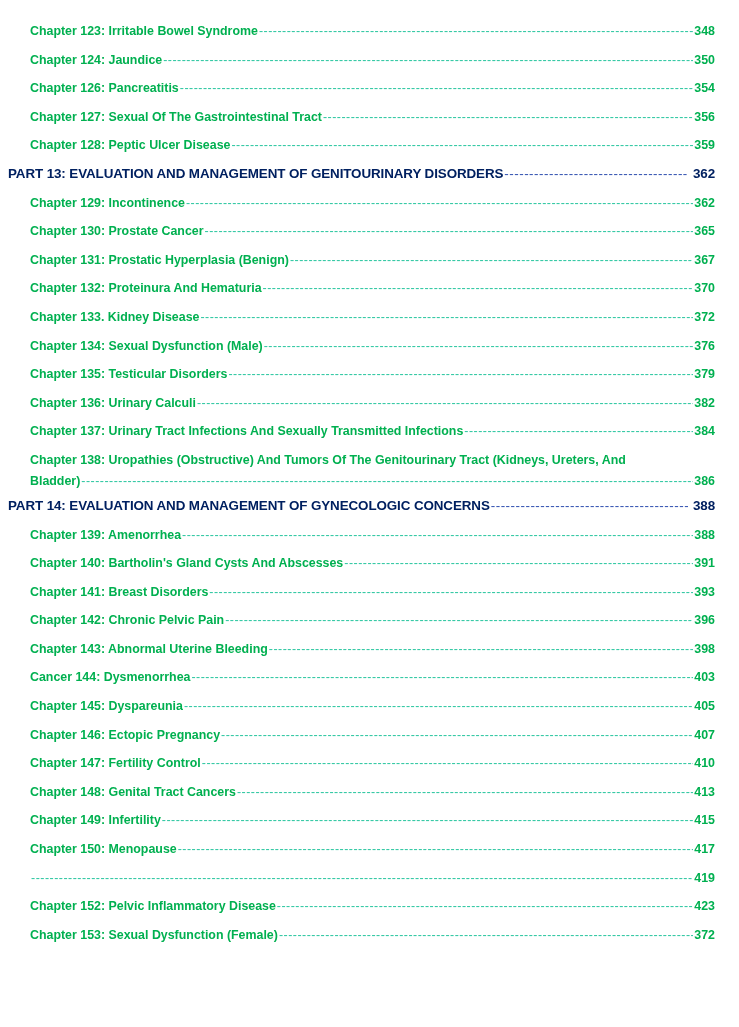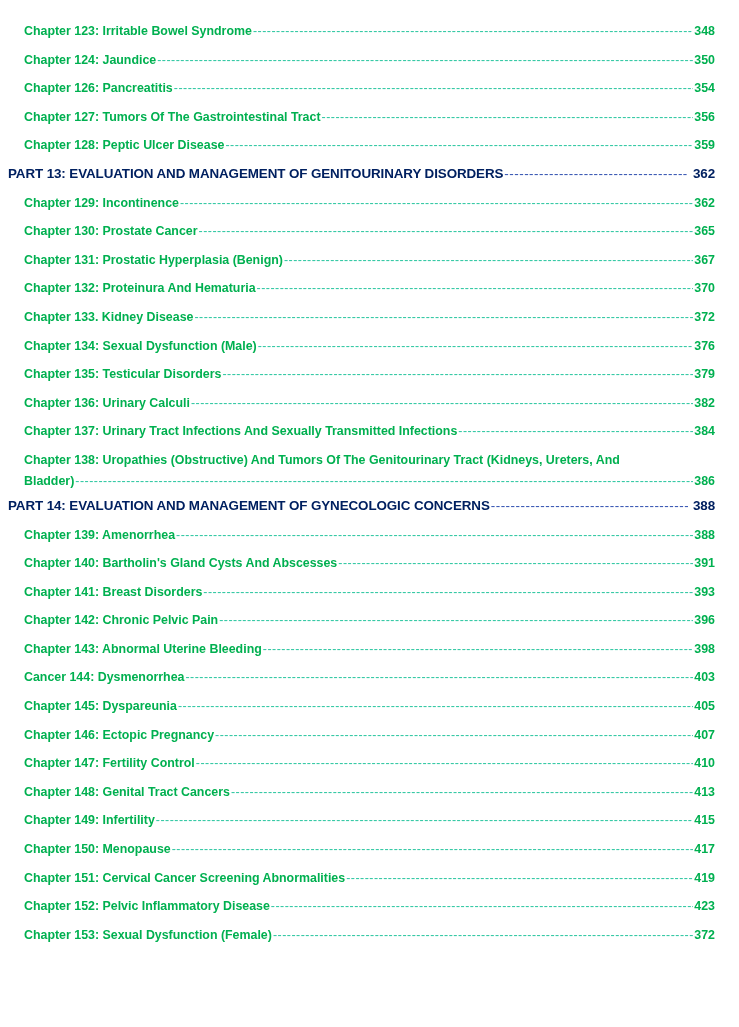--- a/index.html
+++ b/index.html
@@ -4,21 +4,21 @@
   <style>
     html, body { margin: 0; padding: 0; background: #ffffff; }
     body { width: 739px; height: 1027px; overflow: hidden; position: relative; }
     .toc { position: absolute; left: 0; top: 22px; width: 739px; }
     .row {
       display: flex; align-items: baseline;
       font-family: "Liberation Sans", sans-serif;
       font-weight: bold; font-size: 12.4px;
       color: #00b050;
       height: 28.6px; line-height: 18px;
-      padding-left: 24px; padding-right: 24px;
+      padding-left: 30px; padding-right: 24px;
       box-sizing: border-box;
       white-space: nowrap;
     }
     .row .title { flex: 0 0 auto; }
     .row .leader {
       flex: 1 1 auto; overflow: hidden; margin: 0 1px;
       color: #2bc6a0; letter-spacing: 0.5px; font-weight: normal;
     }
     .row .leader::before {
       content: "--------------------------------------------------------------------------------------------------------------------------------------------------------------------------------------------------------------------------------------------------";
@@ -47,21 +47,21 @@
       <span class="title">Chapter 124: Jaundice</span>
       <span class="leader"></span>
       <span class="page">350</span>
     </div>
     <div class="row">
       <span class="title">Chapter 126: Pancreatitis</span>
       <span class="leader"></span>
       <span class="page">354</span>
     </div>
     <div class="row">
-      <span class="title">Chapter 127: Tumors Of The Gastrointestinal Tract</span>
+      <span class="title">Chapter 127: Sexual Of The Gastrointestinal Tract</span>
       <span class="leader"></span>
       <span class="page">356</span>
     </div>
     <div class="row">
       <span class="title">Chapter 128: Peptic Ulcer Disease</span>
       <span class="leader"></span>
       <span class="page">359</span>
     </div>
     <div class="row part">
       <span class="title">PART 13: EVALUATION AND MANAGEMENT OF GENITOURINARY DISORDERS</span>
@@ -180,21 +180,20 @@
       <span class="title">Chapter 149: Infertility</span>
       <span class="leader"></span>
       <span class="page">415</span>
     </div>
     <div class="row">
       <span class="title">Chapter 150: Menopause</span>
       <span class="leader"></span>
       <span class="page">417</span>
     </div>
     <div class="row">
-      <span class="title">Chapter 151: Cervical Cancer Screening Abnormalities</span>
       <span class="leader"></span>
       <span class="page">419</span>
     </div>
     <div class="row">
       <span class="title">Chapter 152: Pelvic Inflammatory Disease</span>
       <span class="leader"></span>
       <span class="page">423</span>
     </div>
     <div class="row">
       <span class="title">Chapter 153: Sexual Dysfunction (Female)</span>

